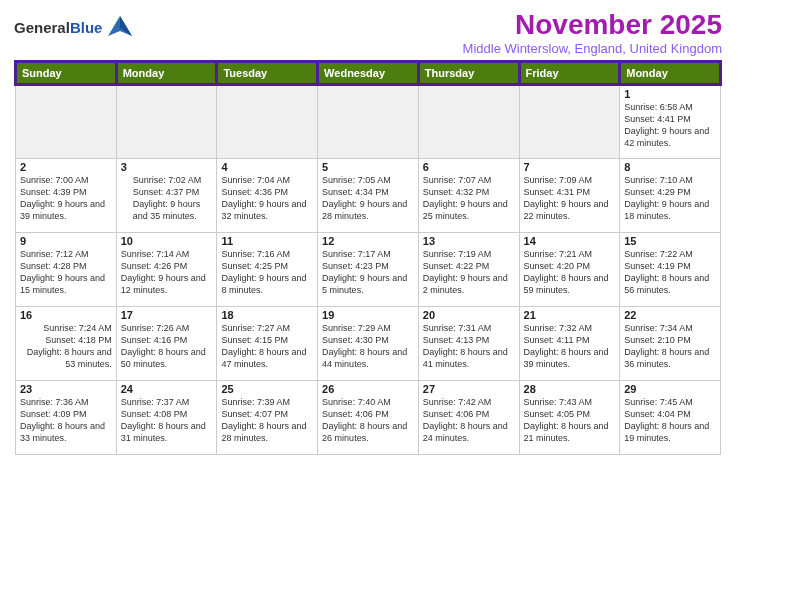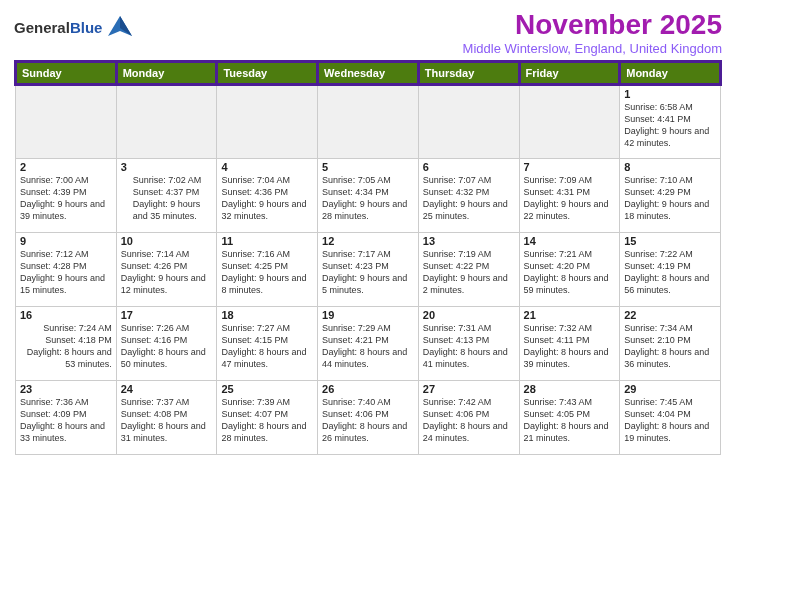--- a/index.html
+++ b/index.html
@@ -248,21 +248,21 @@
           </td>
           <td>
             <span class="day-num">18</span>
             <div class="day-info" style="white-space: pre-line;">Sunrise: 7:27 AM
 Sunset: 4:15 PM
 Daylight: 8 hours and 47 minutes.</div>
           </td>
           <td>
             <span class="day-num">19</span>
             <div class="day-info" style="white-space: pre-line;">Sunrise: 7:29 AM
-Sunset: 4:21 PM
+Sunset: 4:30 PM
 Daylight: 8 hours and 44 minutes.</div>
           </td>
           <td>
             <span class="day-num">20</span>
             <div class="day-info" style="white-space: pre-line;">Sunrise: 7:31 AM
 Sunset: 4:13 PM
 Daylight: 8 hours and 41 minutes.</div>
           </td>
           <td>
             <span class="day-num">21</span>

